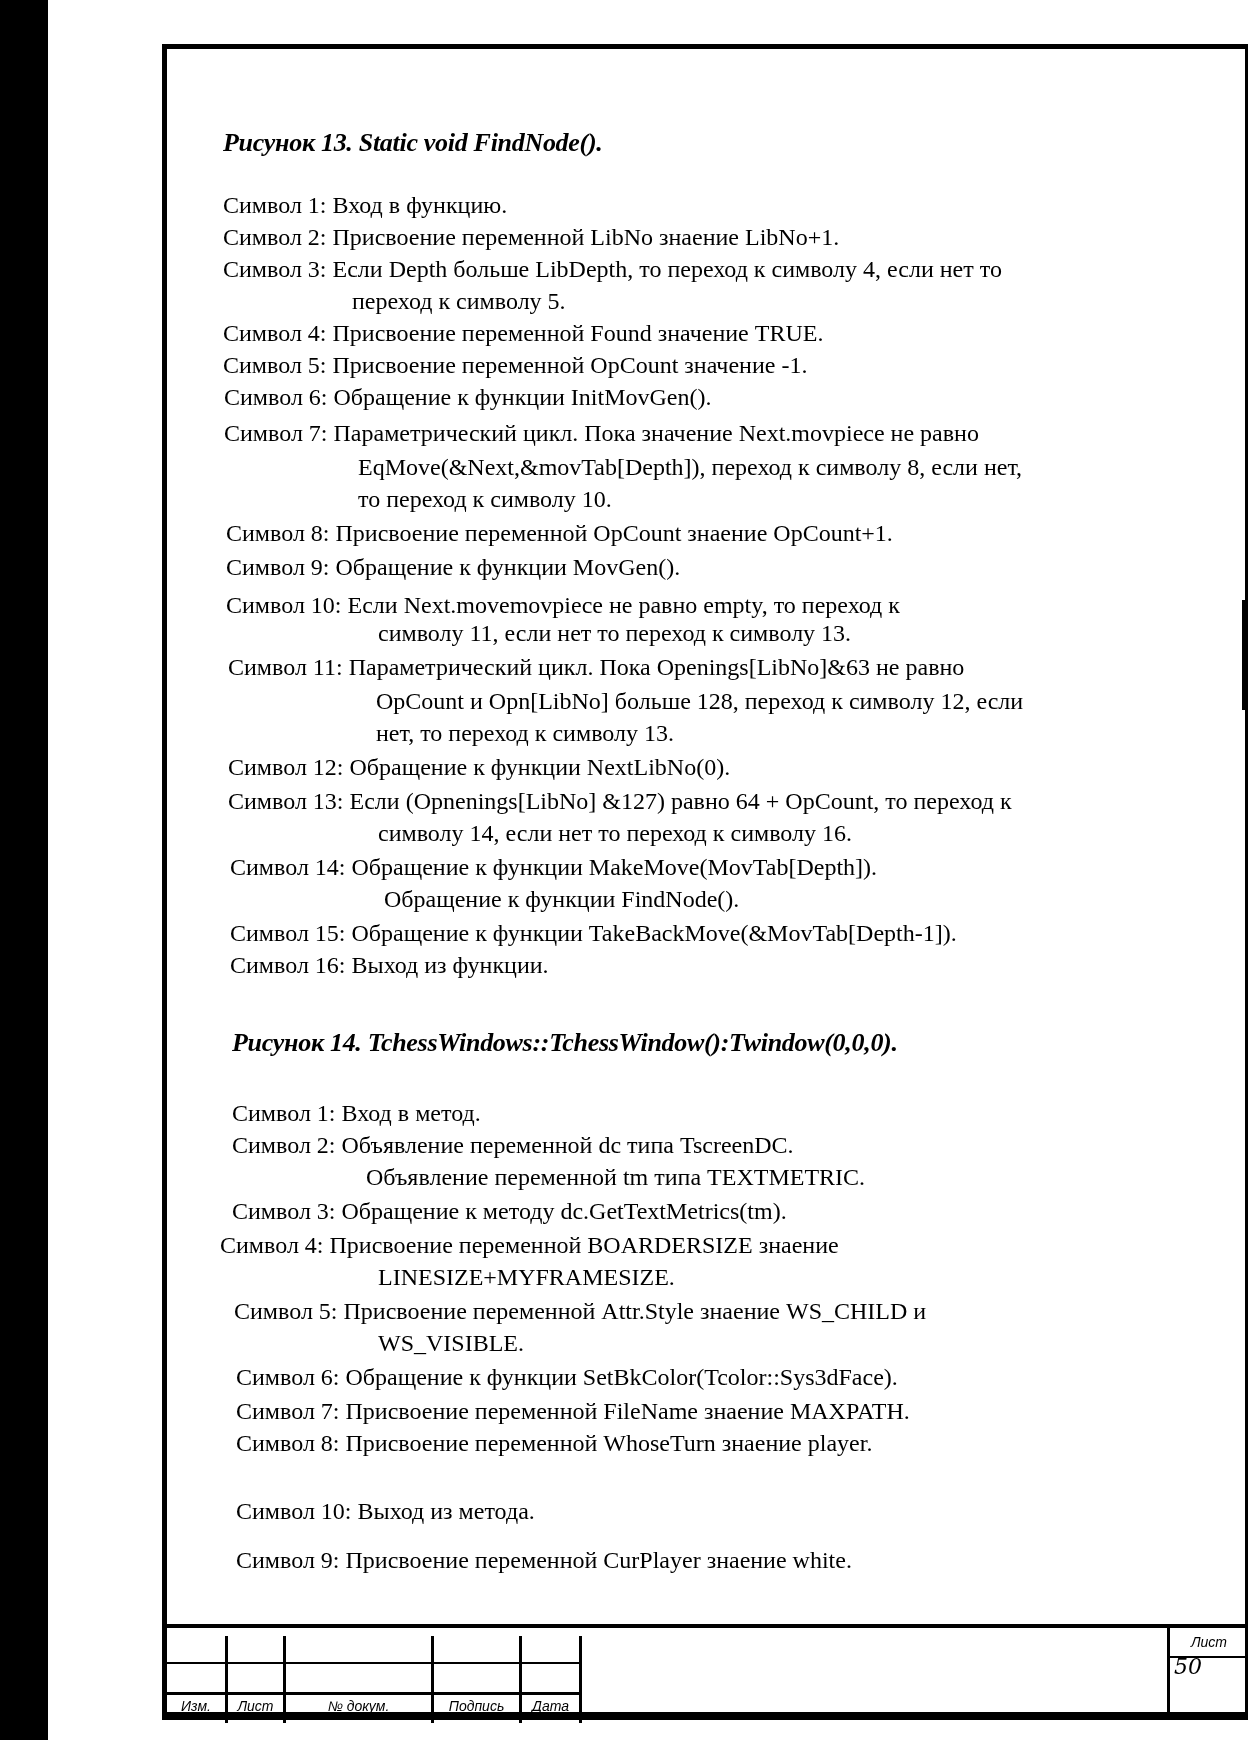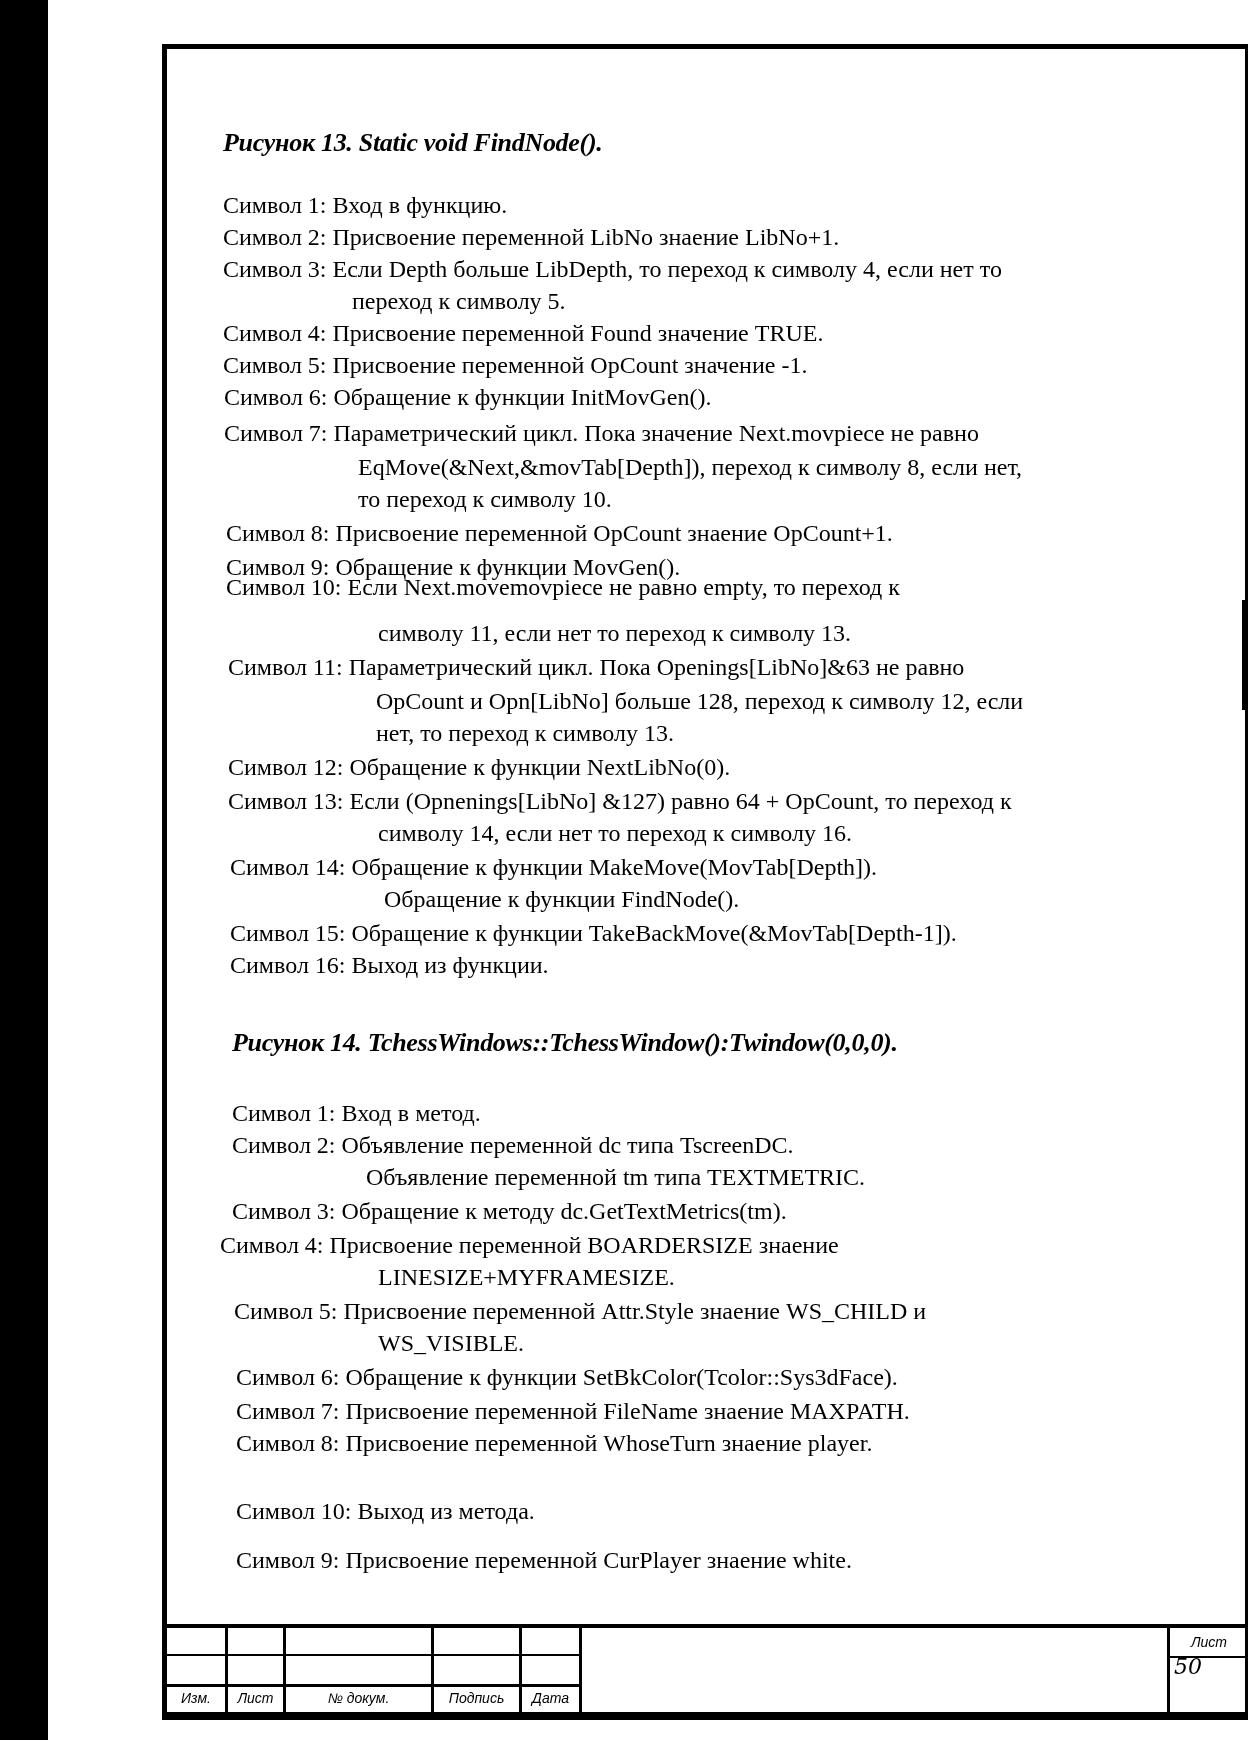--- a/index.html
+++ b/index.html
@@ -23,21 +23,21 @@
   .heading {
     position: absolute; font-weight: bold; font-style: italic; font-size: 26px;
     white-space: nowrap; letter-spacing: -0.3px;
   }
   .line {
     position: absolute; font-size: 24px; white-space: nowrap; line-height: 30px;
   }
   
   .stamp { position: absolute; left: 167px; top: 1624px; width: 1081px; height: 91px; }
   .stamp-top { position: absolute; left: 0; top: 0; width: 1081px; height: 4px; background: #000; }
-  .cell-grid { position: absolute; left: 0; top: 4px; width: 371px; height: 87px; }
+  .cell-grid { position: absolute; left: 0; top: 12px; width: 371px; height: 87px; }
   .vline { position: absolute; top: 0; width: 3px; height: 87px; background: #000; }
   .hline { position: absolute; left: 0; height: 2px; width: 415px; background: #000; }
   .hline.thick { height: 3px; }
   .stamp-label {
     position: absolute; top: 62px; height: 24px; line-height: 24px;
     font-family: "Liberation Sans", "DejaVu Sans", sans-serif; font-style: italic; font-size: 14px;
     text-align: center;
   }
   .doc-code {
     position: absolute; left: 418px; top: 4px; width: 582px; height: 87px;
@@ -76,21 +76,21 @@
   <div class="line" style="left:223px; top:254px;">Символ 3: Если Depth больше LibDepth, то переход к символу 4, если нет то</div>
   <div class="line" style="left:352px; top:286px;">переход к символу 5.</div>
   <div class="line" style="left:223px; top:318px;">Символ 4: Присвоение переменной Found значение TRUE.</div>
   <div class="line" style="left:223px; top:350px;">Символ 5: Присвоение переменной OpCount значение -1.</div>
   <div class="line" style="left:224px; top:382px;">Символ 6: Обращение к функции InitMovGen().</div>
   <div class="line" style="left:224px; top:418px;">Символ 7: Параметрический цикл. Пока значение Next.movpiece не равно</div>
   <div class="line" style="left:358px; top:452px;">EqMove(&amp;Next,&amp;movTab[Depth]), переход к символу 8, если нет,</div>
   <div class="line" style="left:358px; top:484px;">то переход к символу 10.</div>
   <div class="line" style="left:226px; top:518px;">Символ 8: Присвоение переменной OpCount знаение OpCount+1.</div>
   <div class="line" style="left:226px; top:552px;text-align:right;">Символ 9: Обращение к функции MovGen().</div>
-  <div class="line" style="left:226px; top:572px;font-family:Liberation Serif, serif;">Символ 10: Если Next.movemovpiece не равно empty, то переход к</div>
+  <div class="line" style="left:226px; top:590px;font-family:Liberation Serif, serif;">Символ 10: Если Next.movemovpiece не равно empty, то переход к</div>
   <div class="line" style="left:378px; top:618px;">символу 11, если нет то переход к символу 13.</div>
   <div class="line" style="left:228px; top:652px;">Символ 11: Параметрический цикл. Пока Openings[LibNo]&amp;63 не равно</div>
   <div class="line" style="left:376px; top:686px;">OpCount и Opn[LibNo] больше 128, переход к символу 12, если</div>
   <div class="line" style="left:376px; top:718px;">нет, то переход к символу 13.</div>
   <div class="line" style="left:228px; top:752px;">Символ 12: Обращение к функции NextLibNo(0).</div>
   <div class="line" style="left:228px; top:786px;">Символ 13: Если (Opnenings[LibNo] &amp;127) равно 64 + OpCount, то переход к</div>
   <div class="line" style="left:378px; top:818px;">символу 14, если нет то переход к символу 16.</div>
   <div class="line" style="left:230px; top:852px;">Символ 14: Обращение к функции MakeMove(MovTab[Depth]).</div>
   <div class="line" style="left:384px; top:884px;">Обращение к функции FindNode().</div>
   <div class="line" style="left:230px; top:918px;">Символ 15: Обращение к функции TakeBackMove(&amp;MovTab[Depth-1]).</div>

